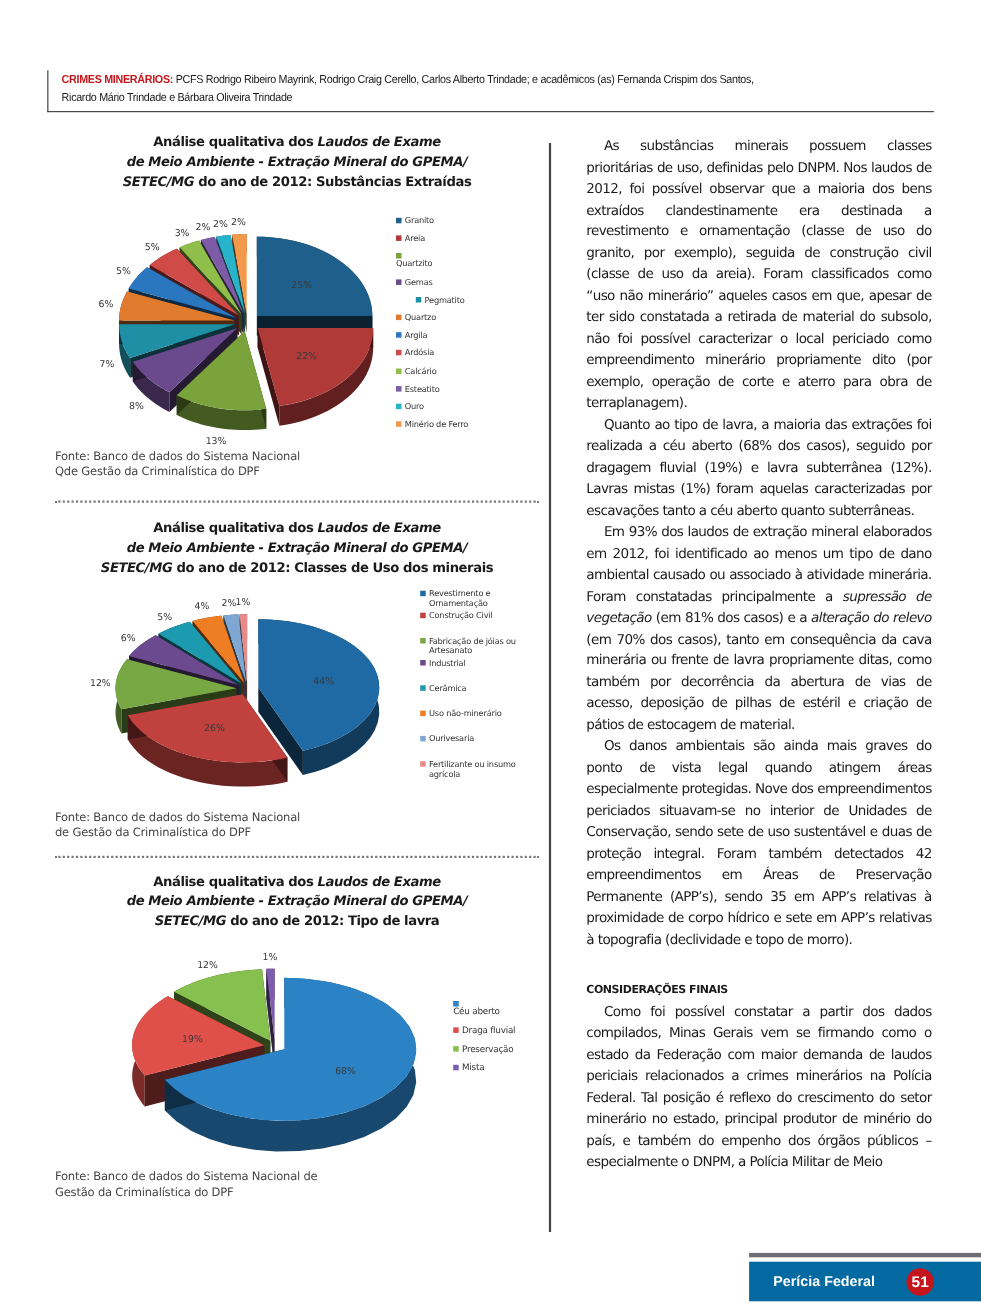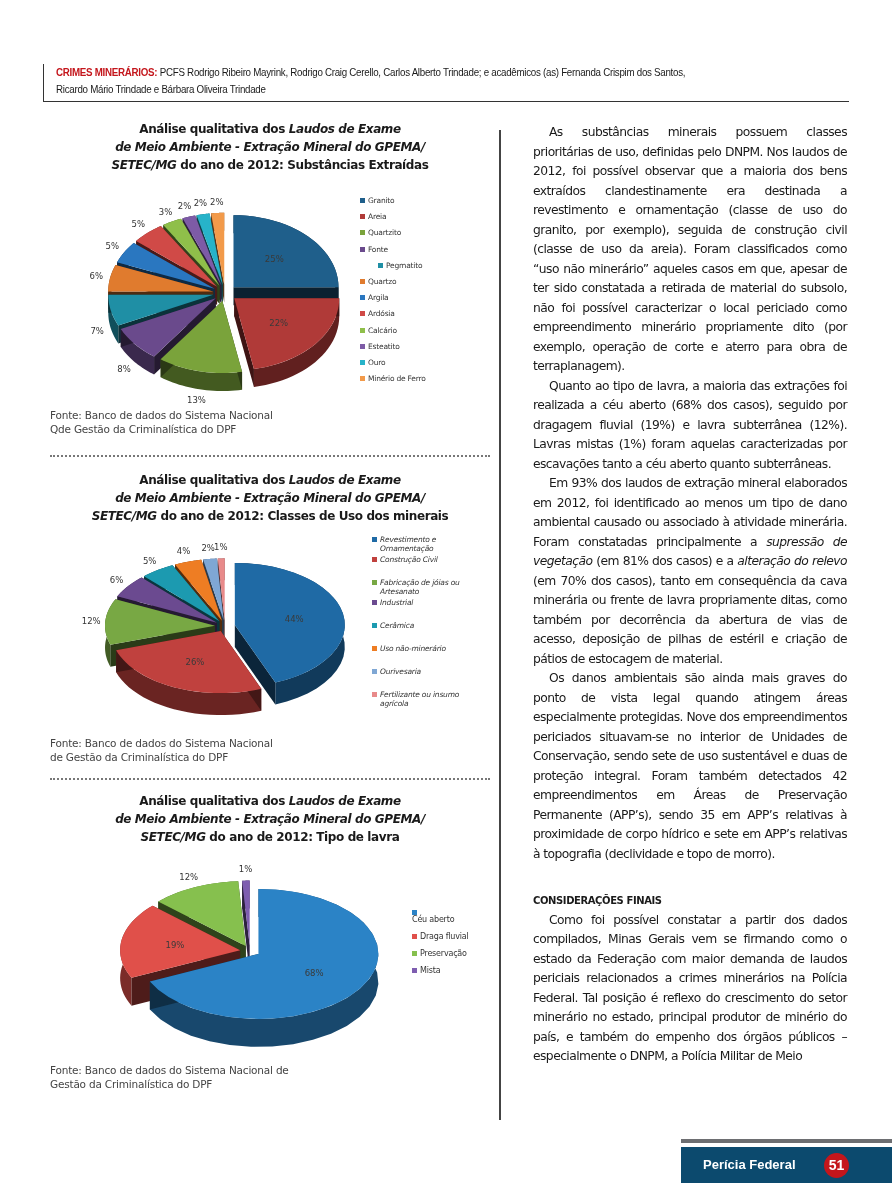--- a/index.html
+++ b/index.html
@@ -33,21 +33,21 @@
   
   .right-col { position: absolute; left: 533px; top: 123px; width: 314px;
                font-family: "DejaVu Sans", sans-serif; font-size: 12.3px; line-height: 19.5px;
                text-align: justify; letter-spacing: -0.55px; color: #1a1a1a; }
   .right-col p { margin: 0; text-indent: 16px; }
   .right-col p.noindent { text-indent: 0; }
   .right-col h3 { font-size: 10px; margin: 27px 0 0 0; font-weight: bold; letter-spacing: -0.4px; }
 
   
   .footer-bar-top { position: absolute; left: 681px; top: 1139px; width: 211px; height: 4px; background: #6d6e71; }
-  .footer { position: absolute; left: 681px; top: 1147px; width: 211px; height: 36px; background: #0c4a6e; }
+  .footer { position: absolute; left: 681px; top: 1147px; width: 211px; height: 36px; background: #0369a1; }
   .footer-title { position: absolute; left: 22px; top: 10px; color: #fff; font-weight: bold; font-size: 13px; }
   .page-num { position: absolute; left: 143px; top: 6px; width: 25px; height: 25px; border-radius: 50%;
               background: #c4161c; color: #fff; font-weight: bold; font-size: 14px; text-align: center; line-height: 25px; }
 </style>
 </head>
 <body>
 
 <div class="header">
   <div class="header-line"><span class="label">CRIMES MINERÁRIOS:</span><span> PCFS Rodrigo Ribeiro Mayrink, Rodrigo Craig Cerello, Carlos Alberto Trindade; e acadêmicos (as) Fernanda Crispim dos Santos,</span></div>
   <div class="header-line">Ricardo Mário Trindade e Bárbara Oliveira Trindade</div>
@@ -150,27 +150,27 @@
         </svg>
       <div class="legend" id="legend0" style="left:310px; top:8px; width:120px;">
           <div class="li" style="margin-bottom: 7.2px;">
             <span class="sw" style="background: rgb(31, 95, 139);"></span>
             <span>Granito</span>
           </div>
           <div class="li" style="margin-bottom: 7.2px;">
             <span class="sw" style="background: rgb(176, 58, 56);"></span>
             <span>Areia</span>
           </div>
-          <div class="li" style="margin-bottom: 7.2px;">
+          <div class="li" style="margin-bottom: 7.2px; flex-direction: column;">
             <span class="sw" style="background: rgb(122, 163, 59);"></span>
             <span>Quartzito</span>
           </div>
           <div class="li" style="margin-bottom: 7.2px;">
             <span class="sw" style="background: rgb(106, 74, 140);"></span>
-            <span>Fonte</span>
+            <span>Gemas</span>
           </div>
           <div class="li" style="margin-bottom: 7.2px; margin-left: 18px;">
             <span class="sw" style="background: rgb(31, 143, 165);"></span>
             <span>Pegmatito</span>
           </div>
           <div class="li" style="margin-bottom: 7.2px;">
             <span class="sw" style="background: rgb(224, 123, 46);"></span>
             <span>Quartzo</span>
           </div>
           <div class="li" style="margin-bottom: 7.2px;">
@@ -265,21 +265,21 @@
           <path d="M169.68589240921872,89.3664175688477 L162.77893526099427,27.48876040629486 L163.00887909367265,27.48074261938656 L163.2388522149981,27.47299629332563 L163.468853616196,27.465521462091246 L163.69888228836777,27.458318158471663 L163.92893722249494,27.45138641406411 L164.1590174094441,27.44472625927461 L164.38912183997098,27.43833772331785 L164.61924950472496,27.432220834217077 L164.84939939425357,27.42637561880396 L165.07957049900673,27.420802102718476 L165.3097618093414,27.415500310408788 L165.53997231552597,27.410470265131167 L165.7702010077443,27.405711988949825 L166.00044687610088,27.401225502736906 L166.2307089106246,27.397010826172334 L166.4609861012736,27.39306797774374 L166.6912774379394,27.389396974746397 L166.92158191045155,27.3859978332831 L167.15189850858206,27.382870568264146 L167.38222622204947,27.380015193407274 L167.61256404052384,27.377431721237542 L167.84291095363076,27.37512016308731 L168.07326595095603,27.373080529096214 L168.3036280220499,27.371312828211096 L168.53399615643164,27.369817068185938 L168.7643693435939,27.3685932555819 L168.99474657300726,27.367641395767194 L169.2251268341243,27.366961492917163 L169.45550911638458,27.366553550014174 L169.6858924092187,27.366417568847694 Z" fill="#e88a8a"></path>
           <text x="239.25125117637253" y="90.5541479449618" text-anchor="middle" font-size="8.5" fill="#3a3a3a">44%</text>
           <text x="139.98255994466237" y="133.95453678480882" text-anchor="middle" font-size="8.5" fill="#3a3a3a">26%</text>
           <text x="36.26441839061161" y="93.0498237694709" text-anchor="middle" font-size="8.5" fill="#333">12%</text>
           <text x="61.59172275375701" y="51.66114811017886" text-anchor="middle" font-size="8.5" fill="#333">6%</text>
           <text x="94.68082736781446" y="32.795975089918194" text-anchor="middle" font-size="8.5" fill="#333">5%</text>
           <text x="128.591722753757" y="23.022162642622078" text-anchor="middle" font-size="8.5" fill="#333">4%</text>
           <text x="153.20534670238328" y="19.785284638189523" text-anchor="middle" font-size="8.5" fill="#333">2%</text>
           <text x="165.7909582835308" y="19.202537350076142" text-anchor="middle" font-size="8.5" fill="#333">1%</text>
         </svg>
-      <div class="legend" id="legend1" style="left:322px; top:4px; width:115px;font-style:italic;">
+      <div class="legend" id="legend1" style="left:332px; top:4px; width:115px;">
           <div class="li" style="margin-bottom: 2px;">
             <span class="sw" style="background: rgb(31, 106, 165);"></span>
             <span>Revestimento e Ornamentação</span>
           </div>
           <div class="li" style="margin-bottom: 14px;">
             <span class="sw" style="background: rgb(192, 65, 62);"></span>
             <span>Construção Civil</span>
           </div>
           <div class="li" style="margin-bottom: 2px;">
             <span class="sw" style="background: rgb(120, 168, 68);"></span>

